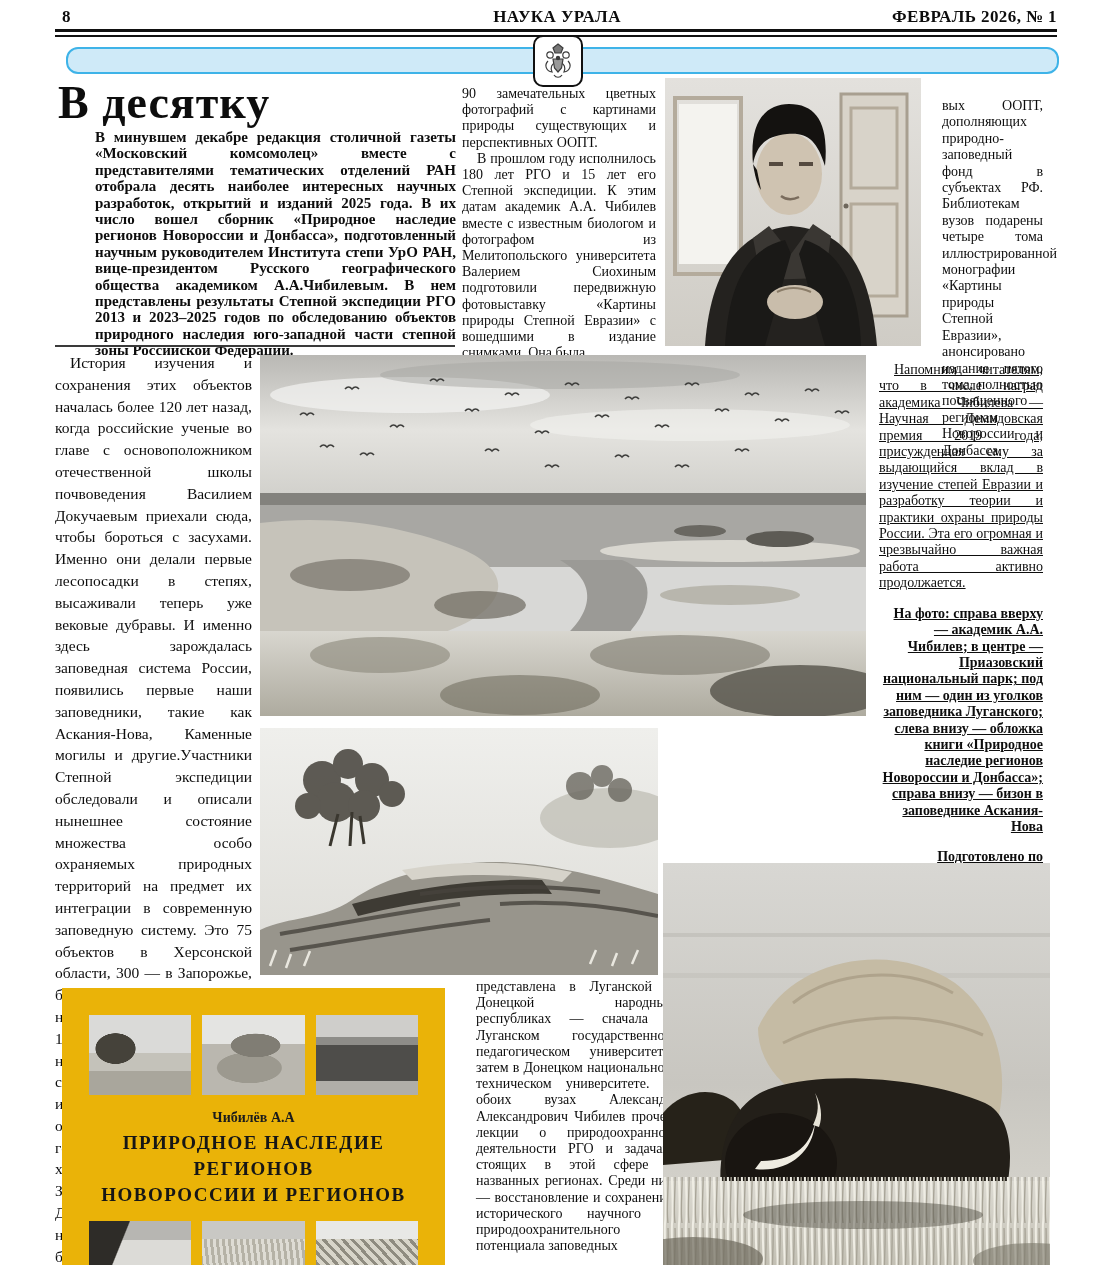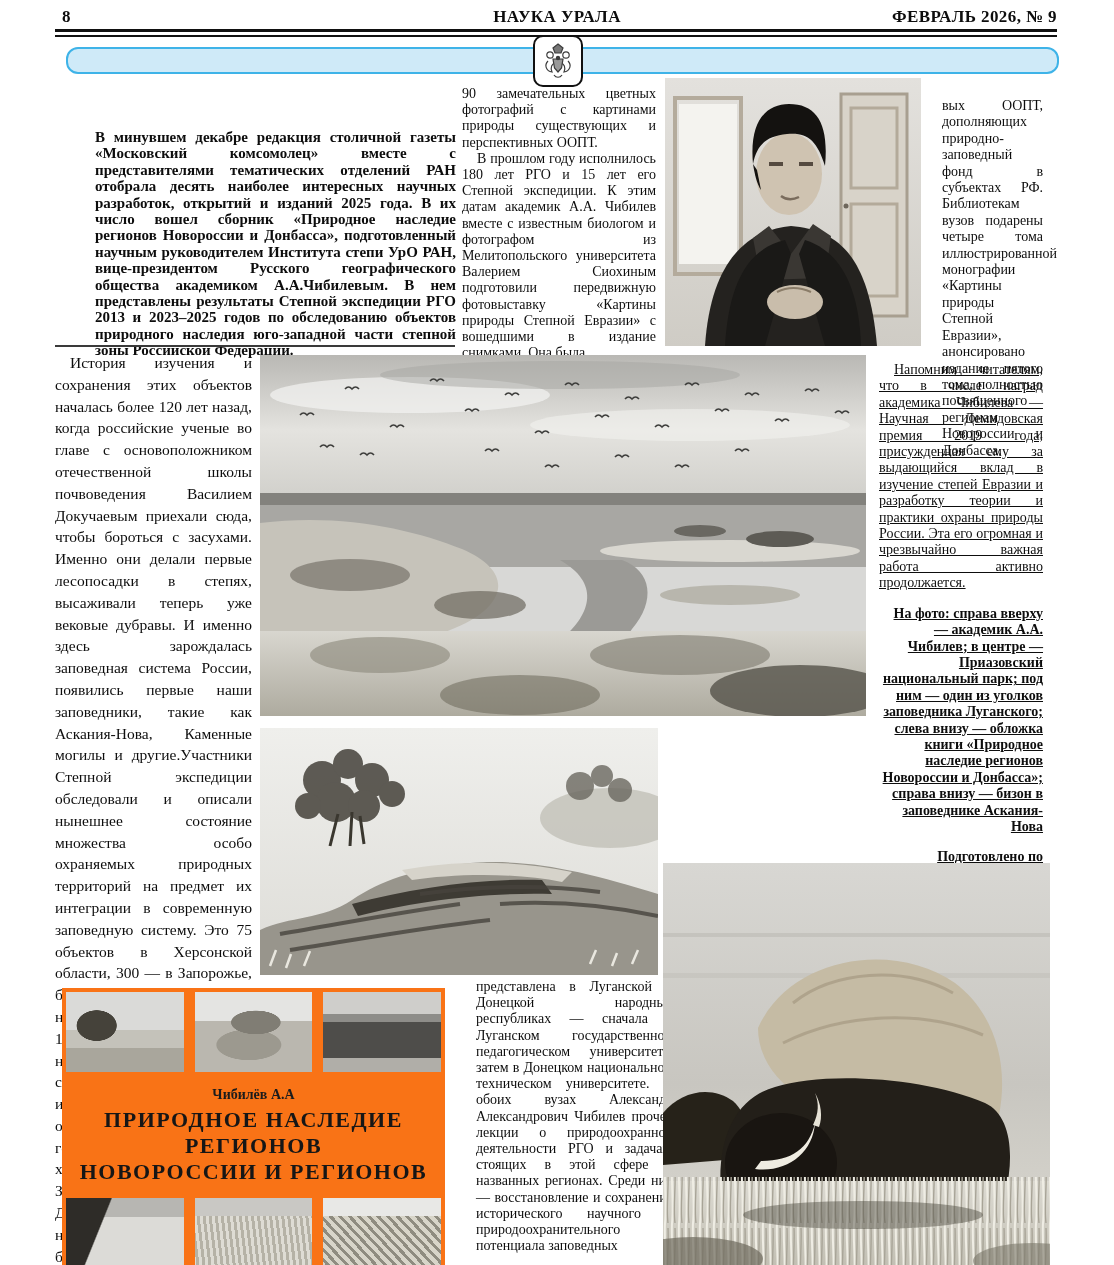--- a/index.html
+++ b/index.html
@@ -20,25 +20,25 @@
   .ind{text-indent:15px;}
   .bigcol{font-size:15.5px;line-height:21.8px;}
   .rcol{font-size:14px;line-height:16.4px;text-align:justify;}
   .rcol p{margin:14px;}
   .bold-right{font-weight:bold;text-align:right;text-indent:0;}
   .thinrule{border-top:2px solid #3a3a3a;}
   
   .photo{overflow:hidden;background:#d8d8d6;}
   .photo svg{display:block;width:100%;height:100%;}
   
-  .cover{background:#f97316;padding:4px;box-sizing:border-box;}
+  .cover{background:#eab308;padding:27px;box-sizing:border-box;}
   .trow{display:flex;gap:11px;}
   .thumb{flex:1;height:80px;}
   .cauthor{text-align:center;font-weight:bold;font-size:14px;margin-top:15px;color:#1c1c1c;}
-  .ctitle{text-align:center;font-weight:bold;font-size:22px;letter-spacing:1.5px;line-height:26px;color:#161616;margin-top:4px;}
+  .ctitle{text-align:center;font-weight:bold;font-size:19px;letter-spacing:1.5px;line-height:26px;color:#161616;margin-top:4px;}
   .brow{margin-top:13px;}
   
   .t1{background:
       radial-gradient(ellipse 34px 26px at 26% 42%,#45423a 58%,rgba(0,0,0,0) 60%),
       linear-gradient(to bottom,#dadad8 0 47%,#c4c2ba 47% 70%,#a9a69c 70%);}
   .t2{background:
       radial-gradient(ellipse 42px 20px at 52% 38%,#807d74 58%,rgba(0,0,0,0) 60%),
       radial-gradient(ellipse 55px 26px at 46% 66%,#9c998f 58%,rgba(0,0,0,0) 60%),
       linear-gradient(to bottom,#e4e4e2 0 36%,#bab7af 36%);}
   .t3{background:linear-gradient(to bottom,#cfcecb 0 28%,#8e8d89 28% 37%,#4e4d4a 37% 82%,#b0aea8 82%);}
@@ -52,39 +52,40 @@
       linear-gradient(to bottom,#e8e8e6 0 22%,rgba(0,0,0,0) 22%),
       repeating-linear-gradient(47deg,#d8d5c9 0 4px,#8f8c80 4px 7px);}
 </style>
 </head>
 <body>
 
 <div class="page">
 
   <div class="abs hdr" style="left:62px;top:7px;">8</div>
   <div class="abs hdr" style="left:0;right:0;top:7px;text-align:center;">НАУКА УРАЛА</div>
-  <div class="abs hdr" style="right:57px;top:7px;">ФЕВРАЛЬ 2026, № 9</div>
+  <div class="abs hdr" style="right:57px;top:7px;">ФЕВРАЛЬ 2026, № 1</div>
   <div class="abs rule2" style="left:55px;width:1002px;top:29px;"></div>
 
   <div class="abs band" style="left:66px;width:989px;top:47px;height:23px;"></div>
   <div class="abs badge" style="left:533px;top:35px;width:46px;height:48px;">
     <svg width="36" height="40" viewBox="0 0 36 40">
       <g fill="none" stroke="#3c3c3c" stroke-width="1.2">
         <path d="M18 3 L23 7 L21 12 L15 12 L13 7 Z" fill="#777"></path>
         <circle cx="10" cy="14" r="3.2"></circle>
           <circle cx="26" cy="14" r="3.2"></circle>
         <path d="M8 20 C4 24 6 30 12 31 C10 26 12 23 15 22"></path>
         <path d="M28 20 C32 24 30 30 24 31 C26 26 24 23 21 22"></path>
         <path d="M13 18 h10 l-1.5 9 L18 31 l-3.5 -4 Z" fill="#999"></path>
         <path d="M14 34 C16 37 20 37 22 34"></path>
         <circle cx="18" cy="17" r="1.6" fill="#3c3c3c"></circle>
       </g>
     </svg>
   </div>
 
+  <div class="abs headline" style="left:58px;top:80px;">В десятку</div>
   <div class="abs lead" style="left:95px;top:129px;width:361px;">В минувшем декабре редакция столичной газеты «Московский комсомолец» вместе с представителями тематических отделений РАН отобрала десять наиболее интересных научных разработок, открытий и изданий 2025 года. В их число вошел сборник «Природное наследие регионов Новороссии и Донбасса», подготовленный научным руководителем Института степи УрО РАН, вице-президентом Русского географического общества академиком А.А.Чибилевым. В нем представлены результаты Степной экспедиции РГО 2013 и 2023–2025 годов по обследованию объектов природного наследия юго-западной части степной зоны Российской Федерации.</div>
   <div class="abs thinrule" style="left:55px;top:345px;width:400px;"></div>
 
   <div class="abs col bigcol" style="left:55px;top:352px;width:197px;">
     <p class="ind">История изучения и сохранения этих объектов началась более 120 лет назад, когда российские ученые во главе с основоположником отечественной школы почвоведения Василием Докучаевым приехали сюда, чтобы бороться с засухами. Именно они делали первые лесопосадки в степях, высаживали теперь уже вековые дубравы. И именно здесь зарождалась заповедная система России, появились первые наши заповедники, такие как Аскания-Нова, Каменные могилы и другие.Участники Степной экспедиции обследовали и описали нынешнее состояние множества особо охраняемых природных территорий на предмет их интеграции в современную заповедную систему. Это 75 объектов в Херсонской области, 300 — в Запорожье, более 70 — в ДНР, до 100 — на Луганщине, в том числе 14 заповедников, 6 национальных парков, около сотни заказников. В итоговом издании содержится также общая ландшафтно-географическая характеристика Херсонской, Запорожской областей, Донецкой и Луганской народных республик, там больше</p>
   </div>
 
   <div class="abs col" style="left:462px;top:86px;width:194px;">
     <p>90 замечательных цветных фотографий с картинами природы существующих и перспективных ООПТ.</p>
     <p class="ind">В прошлом году исполнилось 180 лет РГО и 15 лет его Степной экспедиции. К этим датам академик А.А. Чибилев вместе с известным биологом и фотографом из Мелитопольского университета Валерием Сиохиным подготовили передвижную фотовыставку «Картины природы Степной Евразии» с вошедшими в издание снимками. Она была</p>

